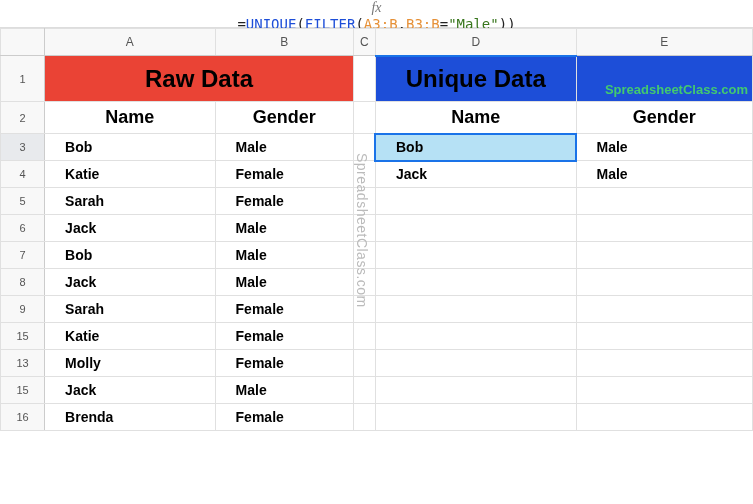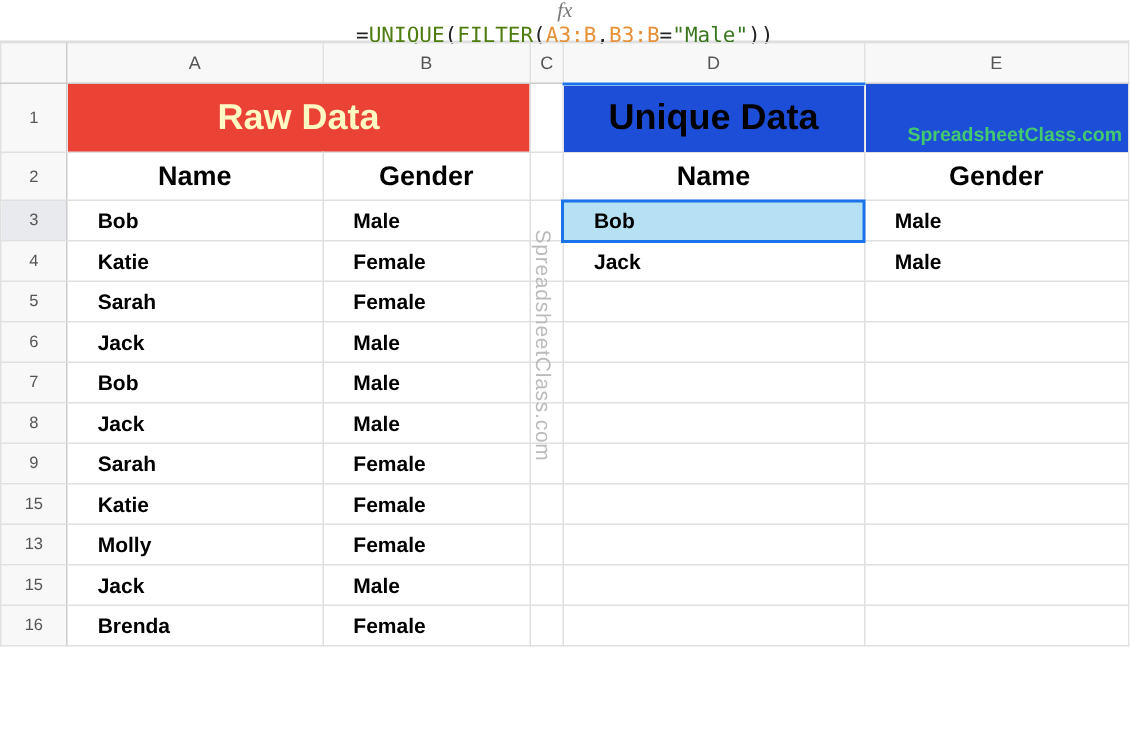--- a/index.html
+++ b/index.html
@@ -2,42 +2,42 @@
 <html><head>
 <meta charset="utf-8">
 <style>
   * { box-sizing: border-box; margin: 0; padding: 0; }
   body { font-family: Arial, sans-serif; font-size: 13px; background: #fff; width: 753px; height: 504px; overflow: hidden; }
   
   .formula-bar { display: flex; align-items: center; height: 28px; border-bottom: 1px solid #ddd; background: #fff; flex-direction: column; }
   .fx-label { width: 44px; text-align: center; font-style: italic; color: #777; font-size: 14px; font-family: Georgia, serif; }
   .fx-sep { width: 1px; height: 18px; background: #ddd; }
   .formula-input { flex: 1; padding: 0 8px; font-family: Consolas, Menlo, monospace; font-size: 14px; color: #222; outline: none; height: 100%; display: flex; align-items: center; }
-  .formula-input .fn { color: #4d7c0f; }
+  .formula-input .fn { color: #1d4ed8; }
   .formula-input .ref { color: #e69138; }
   .formula-input .str { color: #38761d; }
   .formula-input .eq { color: #222; }
   .formula-input .paren { color: #222; }
   
   .sheet { position: relative; }
   table { border-collapse: collapse; width: 753px; table-layout: fixed; }
   td, th { border: 1px solid #e0e0e0; height: 27px; padding: 0 4px; overflow: hidden; white-space: nowrap; }
   
   .corner { width: 44px; background: #f8f8f8; border-right: 1px solid #ccc; border-bottom: 1px solid #ccc; }
   .colhdr { background: #f8f8f8; text-align: center; color: #555; font-weight: normal; font-size: 12px; border-bottom: 1px solid #ccc; height: 24px; }
   .rowhdr { width: 44px; background: #f8f8f8; text-align: center; color: #555; font-size: 11px; border-right: 1px solid #ccc; }
   .rowhdr.sel { background: #e8eaed; }
 
   .col-A { width: 170px; }
   .col-B { width: 138px; }
   .col-C { width: 22px; }
   .col-D { width: 200px; }
   .col-E { width: 176px; }
 
-  .title-red { background: #ea4335; text-align: center; font-size: 24px; font-weight: bold; color: #fef9c3; }
+  .title-red { background: #ea4335; text-align: center; font-size: 24px; font-weight: bold; color: #000000; }
   .title-green { background: #1d4ed8; text-align: center; font-size: 24px; font-weight: bold; color: #000; position: relative; margin-top: 28px; }
   .row1 td { height: 46px; }
   
   .header-cell { text-align: center; font-size: 18px; font-weight: bold; }
   .row2 td { height: 32px; }
   
   .data { font-size: 14px; font-weight: bold; color: #000; padding-left: 20px; }
   
   .selected-cell { background: #b6e1f5; outline: 2px solid #1a73e8; outline-offset: -1px; }
   

